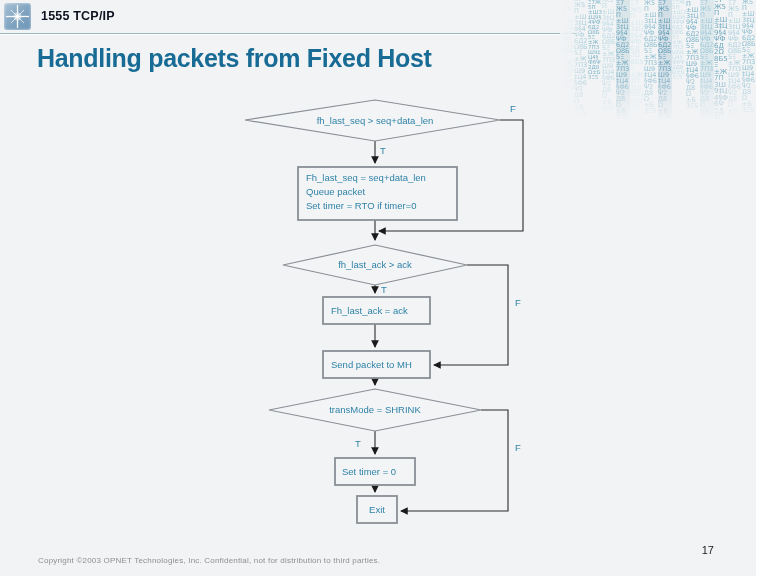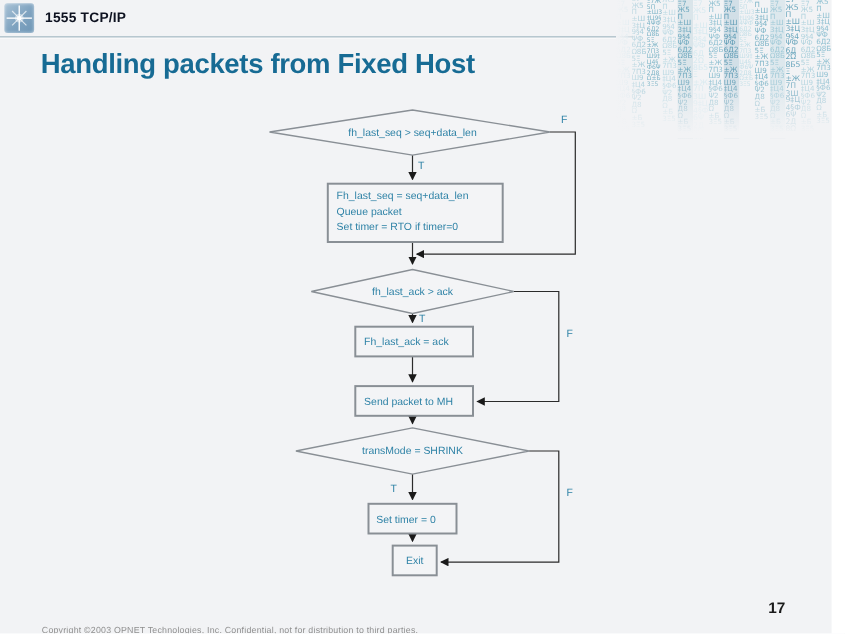--- a/index.html
+++ b/index.html
@@ -49,22 +49,22 @@
     text-shadow:1px 2px 3px rgba(44,90,106,.65),-1px -1px 1px rgba(255,255,255,.8);}
 
   
   .flow{position:absolute;left:0;top:0;z-index:0;}
   .shape-rect{fill:#f3f4f6;stroke:#898f95;stroke-width:1.8;}
   .shape-diamond{fill:#f3f4f6;stroke:#898f95;stroke-width:1.2;}
   .cn{fill:none;stroke:#2b2b2b;stroke-width:1.1;marker-end:url(#arw);}
   .ft{font-size:9.5px;fill:#2e82a6;font-family:"Liberation Sans",sans-serif;}
 
   
-  .copyright{position:absolute;left:38px;top:556px;font-size:8px;color:#8f8f8f;letter-spacing:.2px;margin-top:12px;}
-  .page-number{position:absolute;right:42px;top:544px;font-size:14px;font-weight:bold;color:#1a1a1a;}
+  .copyright{position:absolute;left:38px;top:556px;font-size:8px;color:#8f8f8f;letter-spacing:.2px;}
+  .page-number{position:absolute;right:42px;top:544px;font-size:11px;font-weight:normal;color:#1a1a1a;}
 </style>
 </head>
 <body>
 
 <div class="slide">
 
   <div class="header-icon">
     <svg width="27" height="27" viewBox="0 0 27 27">
       <line x1="13.5" y1="2" x2="13.5" y2="25" stroke="#fff" stroke-width="1.3" opacity=".95"></line>
       <line x1="2" y1="13.5" x2="25" y2="13.5" stroke="#fff" stroke-width="1.3" opacity=".95"></line>

